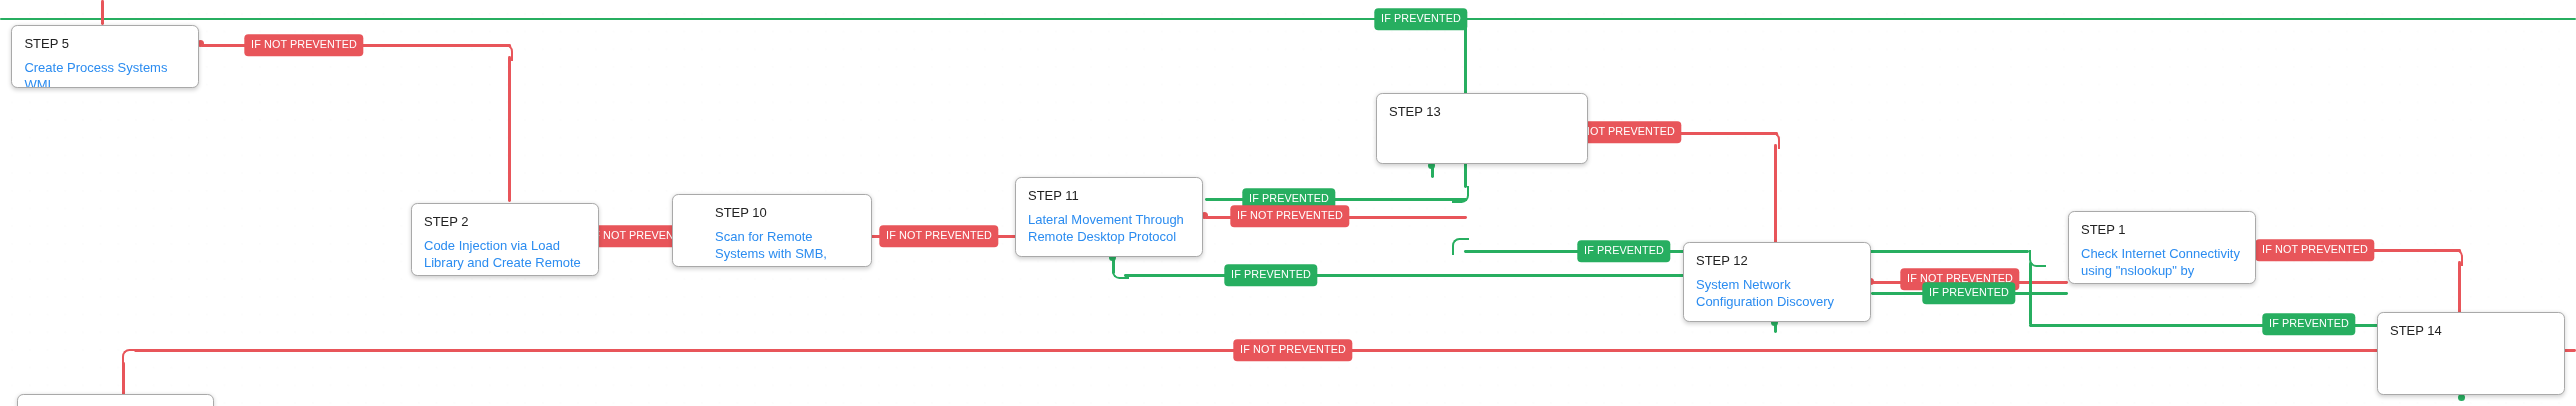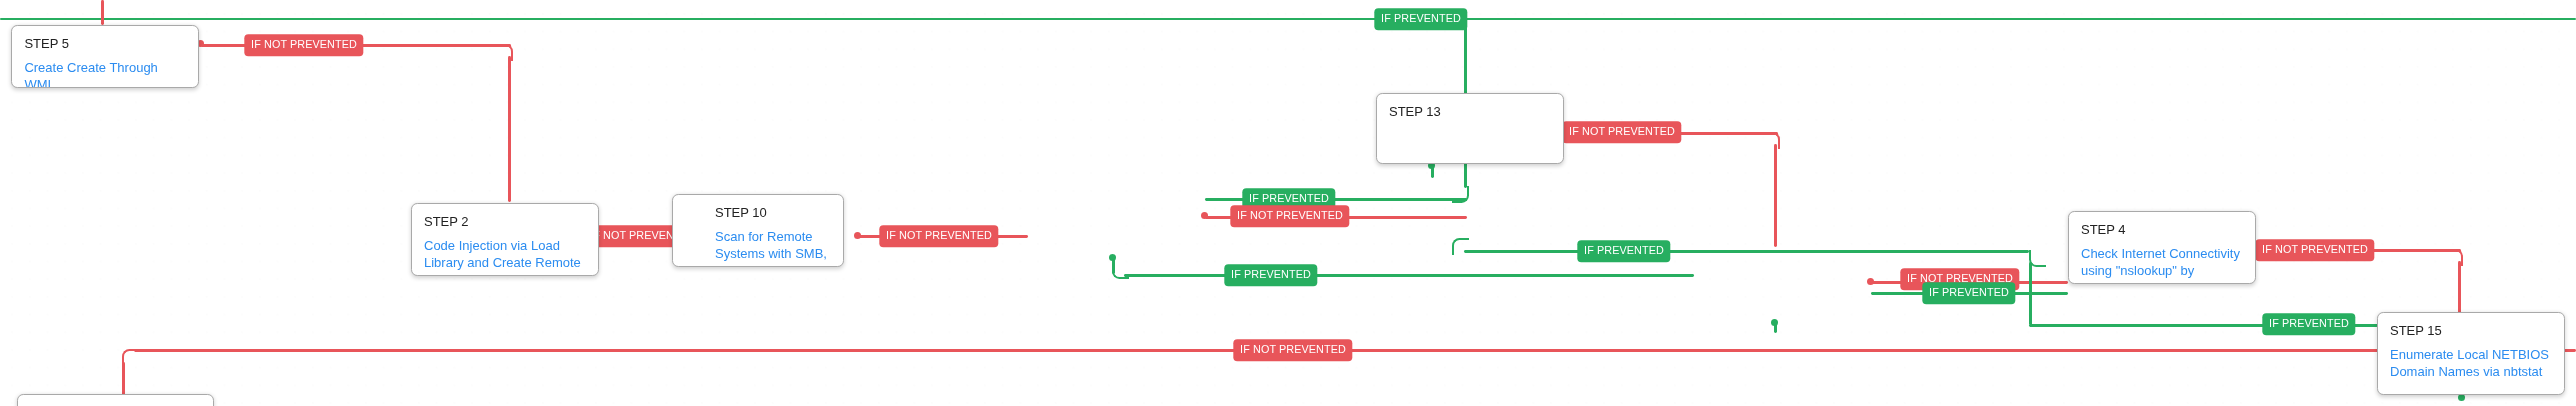--- a/index.html
+++ b/index.html
@@ -147,47 +147,54 @@
   <div class="port" style="left:1867px; top:278px;"></div>
   <div class="port green" style="left:1771px; top:319px;"></div>
   <div class="port" style="left:1564px; top:128px;"></div>
   <div class="port green" style="left:1428px; top:162px;"></div>
   <div class="port" style="left:2254px; top:246px;"></div>
   <div class="port" style="left:2381px; top:346px;"></div>
   <div class="port green" style="left:2458px; top:394px;"></div>
 
   <div class="node" style="left:11.4px; top:25px; width:188px; height:63px;">
     <div class="step">STEP 5</div>
-    <div class="title">Create Create Through WMI</div>
+    <div class="title">Create Process Systems WMI</div>
   </div>
 
   <div class="node" style="left:411px; top:203px; width:188px; height:73px;">
     <div class="step">STEP 2</div>
     <div class="title">Code Injection via Load Library and Create Remote Thread</div>
   </div>
 
-  <div class="node" style="left:672px; top:194px; width:172px; height:73px;padding-left:42px;">
+  <div class="node" style="left:672px; top:194px; width:200px; height:73px;padding-left:42px;">
     <div class="step">STEP 10</div>
     <div class="title">Scan for Remote Systems with SMB, RDP, or LDAP Ports Open</div>
   </div>
 
-
-
-  <div class="node" style="left:1376px; top:93px; width:188px; height:71px;">
+  <div class="node" style="left:1015px; top:177px; width:188px; height:80px;">
+    <div class="step">STEP 11</div>
+    <div class="title">Lateral Movement Through Remote Desktop Protocol</div>
+  </div>
+
+  <div class="node" style="left:1683px; top:242px; width:188px; height:80px;">
+    <div class="step">STEP 12</div>
+    <div class="title">System Network Configuration Discovery</div>
+  </div>
+
+  <div class="node" style="left:1376px; top:93px; width:212px; height:71px;">
     <div class="step">STEP 13</div>
   </div>
 
   <div class="node" style="left:2068px; top:211px; width:188px; height:73px;">
-    <div class="step">STEP 4</div>
+    <div class="step">STEP 1</div>
     <div class="title">Check Internet Connectivity using "nslookup" by Resolving…</div>
   </div>
 
   <div class="node" style="left:2377px; top:312px; width:188px; height:83px;">
-    <div class="step">STEP 15</div>
-    <div class="title">Enumerate Local NETBIOS Domain Names via nbtstat</div>
+    <div class="step">STEP 14</div>
   </div>
 
   <div class="elabel green over" style="left:1421px; top:19px;">IF PREVENTED</div>
 
   <div class="elabel over" style="left:304px; top:45px;">IF NOT PREVENTED</div>
 
   <div class="elabel under" style="left:643px; top:236px;">IF NOT PREVENTED</div>
 
   <div class="elabel over" style="left:939px; top:236px;">IF NOT PREVENTED</div>
 

